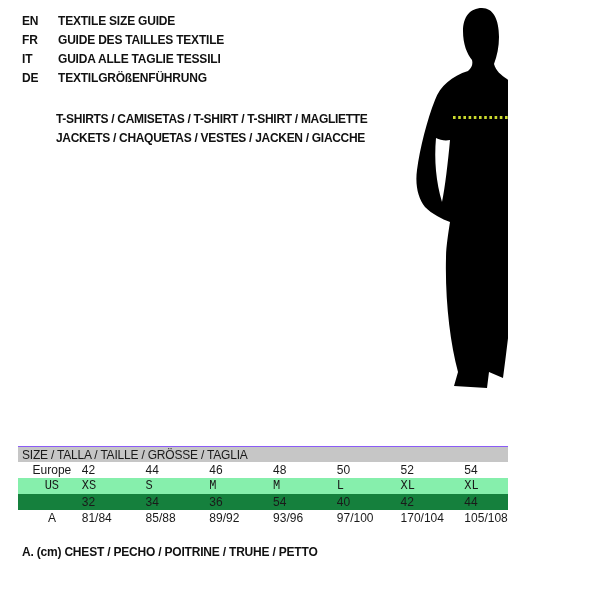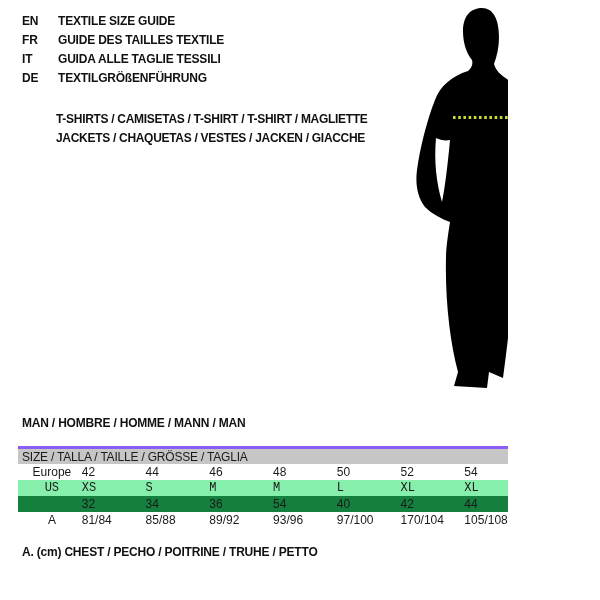--- a/index.html
+++ b/index.html
@@ -22,21 +22,21 @@
   
   .figure-svg { position: absolute; left: 390px; top: 0; }
 
   
   .section-title { position: absolute; left: 22px; top: 416px; font-size: 12px; font-weight: bold; letter-spacing: -0.2px; white-space: nowrap; }
 
   
   .size-table { position: absolute; left: 18px; top: 446px; width: 574px; border-collapse: collapse; table-layout: fixed; font-size: 12px; color: #1a1a1a; }
   .size-table td { padding: 0; text-align: left; height: 16px; vertical-align: middle; white-space: nowrap; }
   .size-table .header-cell { text-align: left; padding-left: 4px; height: 15px; letter-spacing: -0.2px; }
-  .size-table .header-row { border-top: 3px solid #8b5cf6; }
+  .size-table .header-row { border-top: 1px solid #8b5cf6; }
   .size-table .row-label { text-align: center; padding-left: 4px; width: 60px; }
 
   
   .footnote { position: absolute; left: 22px; top: 545px; font-size: 12px; font-weight: bold; letter-spacing: -0.2px; white-space: nowrap; }
 </style>
 </head>
 <body>
 
 <div class="page">
 
@@ -99,21 +99,20 @@
       M 46 138
       C 44 160 46 182 52 202
       C 55 188 58 162 60 140
       C 55 141 50 140 46 138
       Z"></path>
     <line x1="63" y1="117.5" x2="128" y2="117.5" stroke="#cbda2e" stroke-width="3" stroke-dasharray="2.6 2.6"></line>
     <line x1="152" y1="117.5" x2="170" y2="117.5" stroke="#111111" stroke-width="1.8" stroke-dasharray="3.5 2.5"></line>
     <text x="175" y="122.5" font-size="13" font-weight="bold" fill="#111111">A</text>
   </svg>
 
-  <div class="section-title">MAN / HOMBRE / HOMME / MANN / MAN</div>
 
   <table class="size-table">
     <thead>
       <tr class="header-row" style="background: rgb(198, 198, 198);">
         <td class="header-cell" colspan="9">SIZE / TALLA / TAILLE / GRÖSSE / TAGLIA</td>
       </tr>
     </thead>
     <tbody>
         <tr>
           <td class="row-label">Europe</td>

